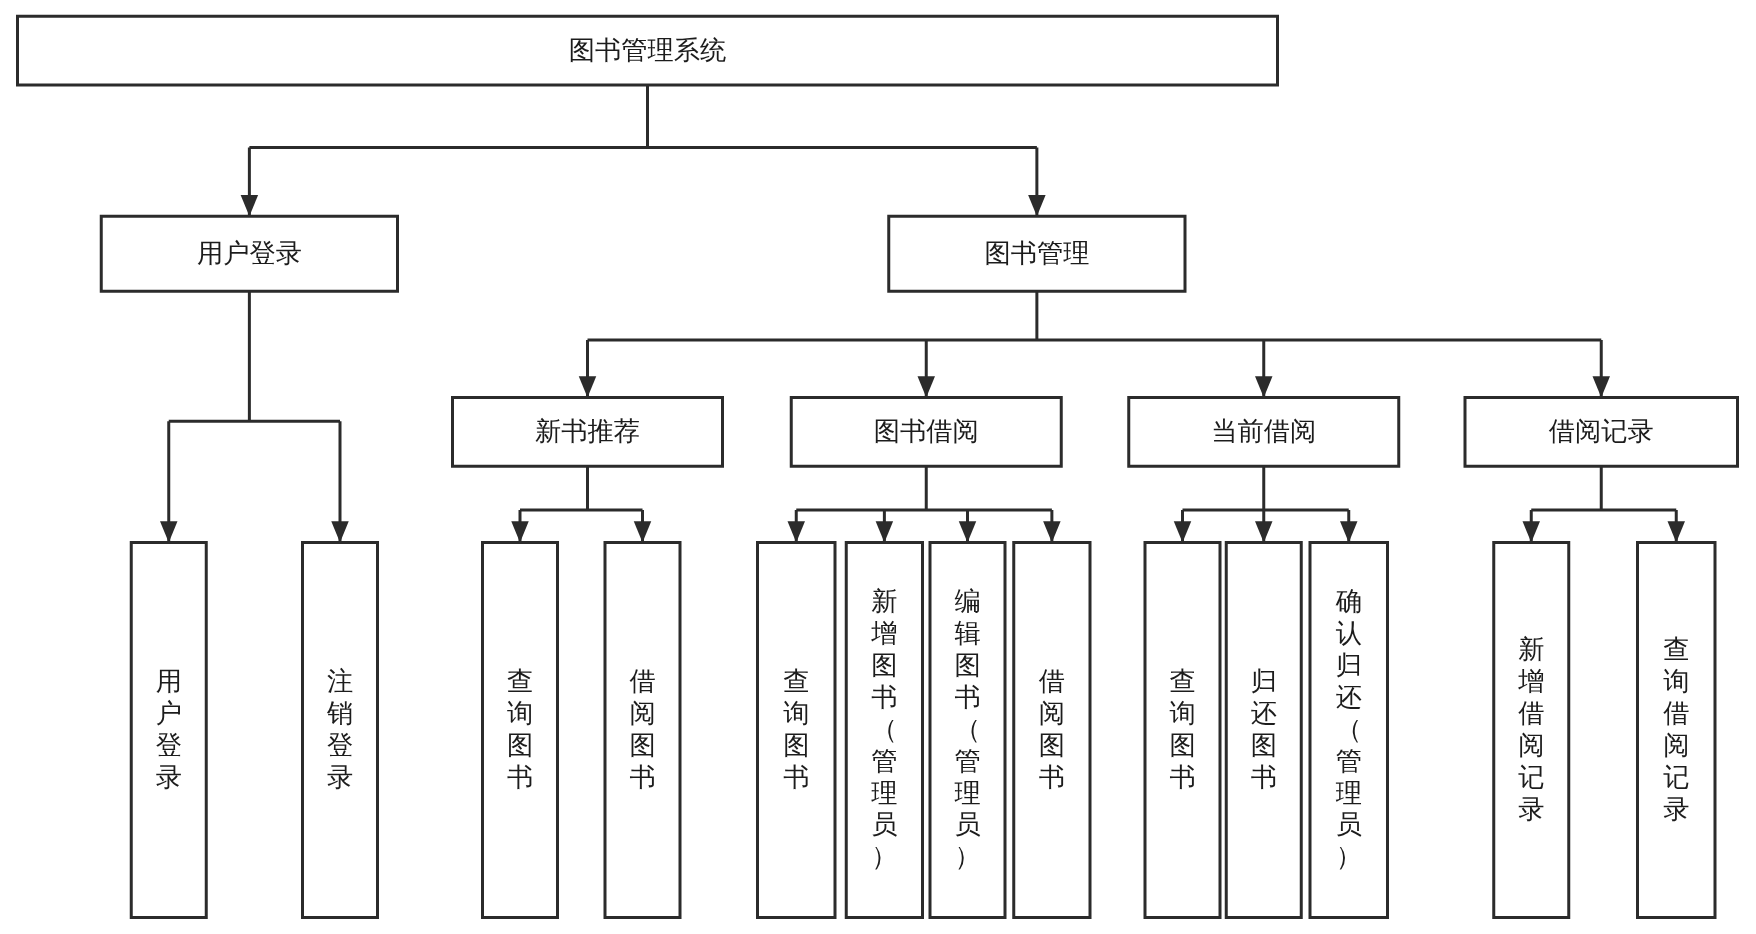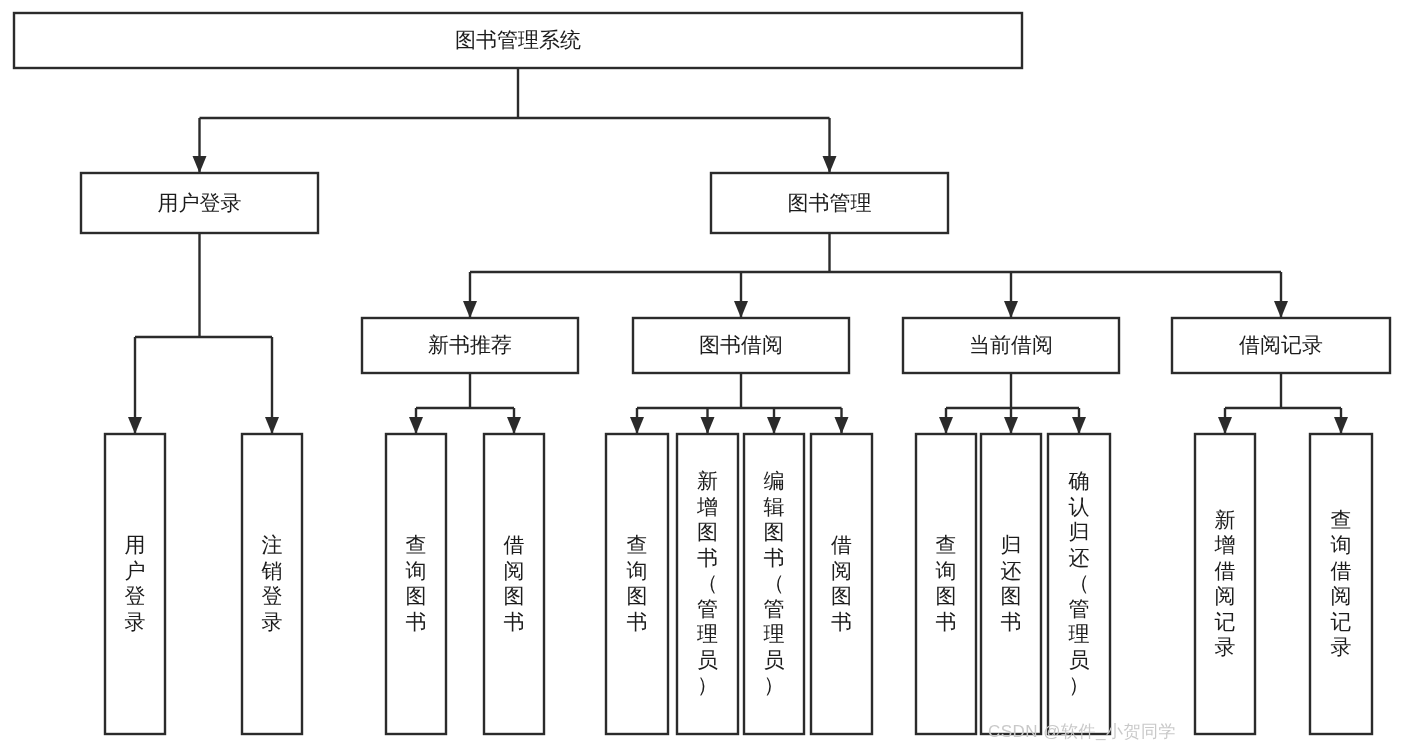--- a/index.html
+++ b/index.html
@@ -198,14 +198,13 @@
       </g>
       <g>
         <rect x="1195" y="434" width="60" height="300" class="node-rect"></rect>
         <text x="1225" class="node-label-v"><tspan x="1225" y="526.5">新</tspan><tspan x="1225" y="552">增</tspan><tspan x="1225" y="577.5">借</tspan><tspan x="1225" y="603">阅</tspan><tspan x="1225" y="628.5">记</tspan><tspan x="1225" y="654">录</tspan></text>
       </g>
       <g>
         <rect x="1310" y="434" width="62" height="300" class="node-rect"></rect>
         <text x="1341" class="node-label-v"><tspan x="1341" y="526.5">查</tspan><tspan x="1341" y="552">询</tspan><tspan x="1341" y="577.5">借</tspan><tspan x="1341" y="603">阅</tspan><tspan x="1341" y="628.5">记</tspan><tspan x="1341" y="654">录</tspan></text>
       </g>
     </svg>
-  <div class="watermark">CSDN @软件_小贺同学</div>
 </div>
 
 </body></html>

